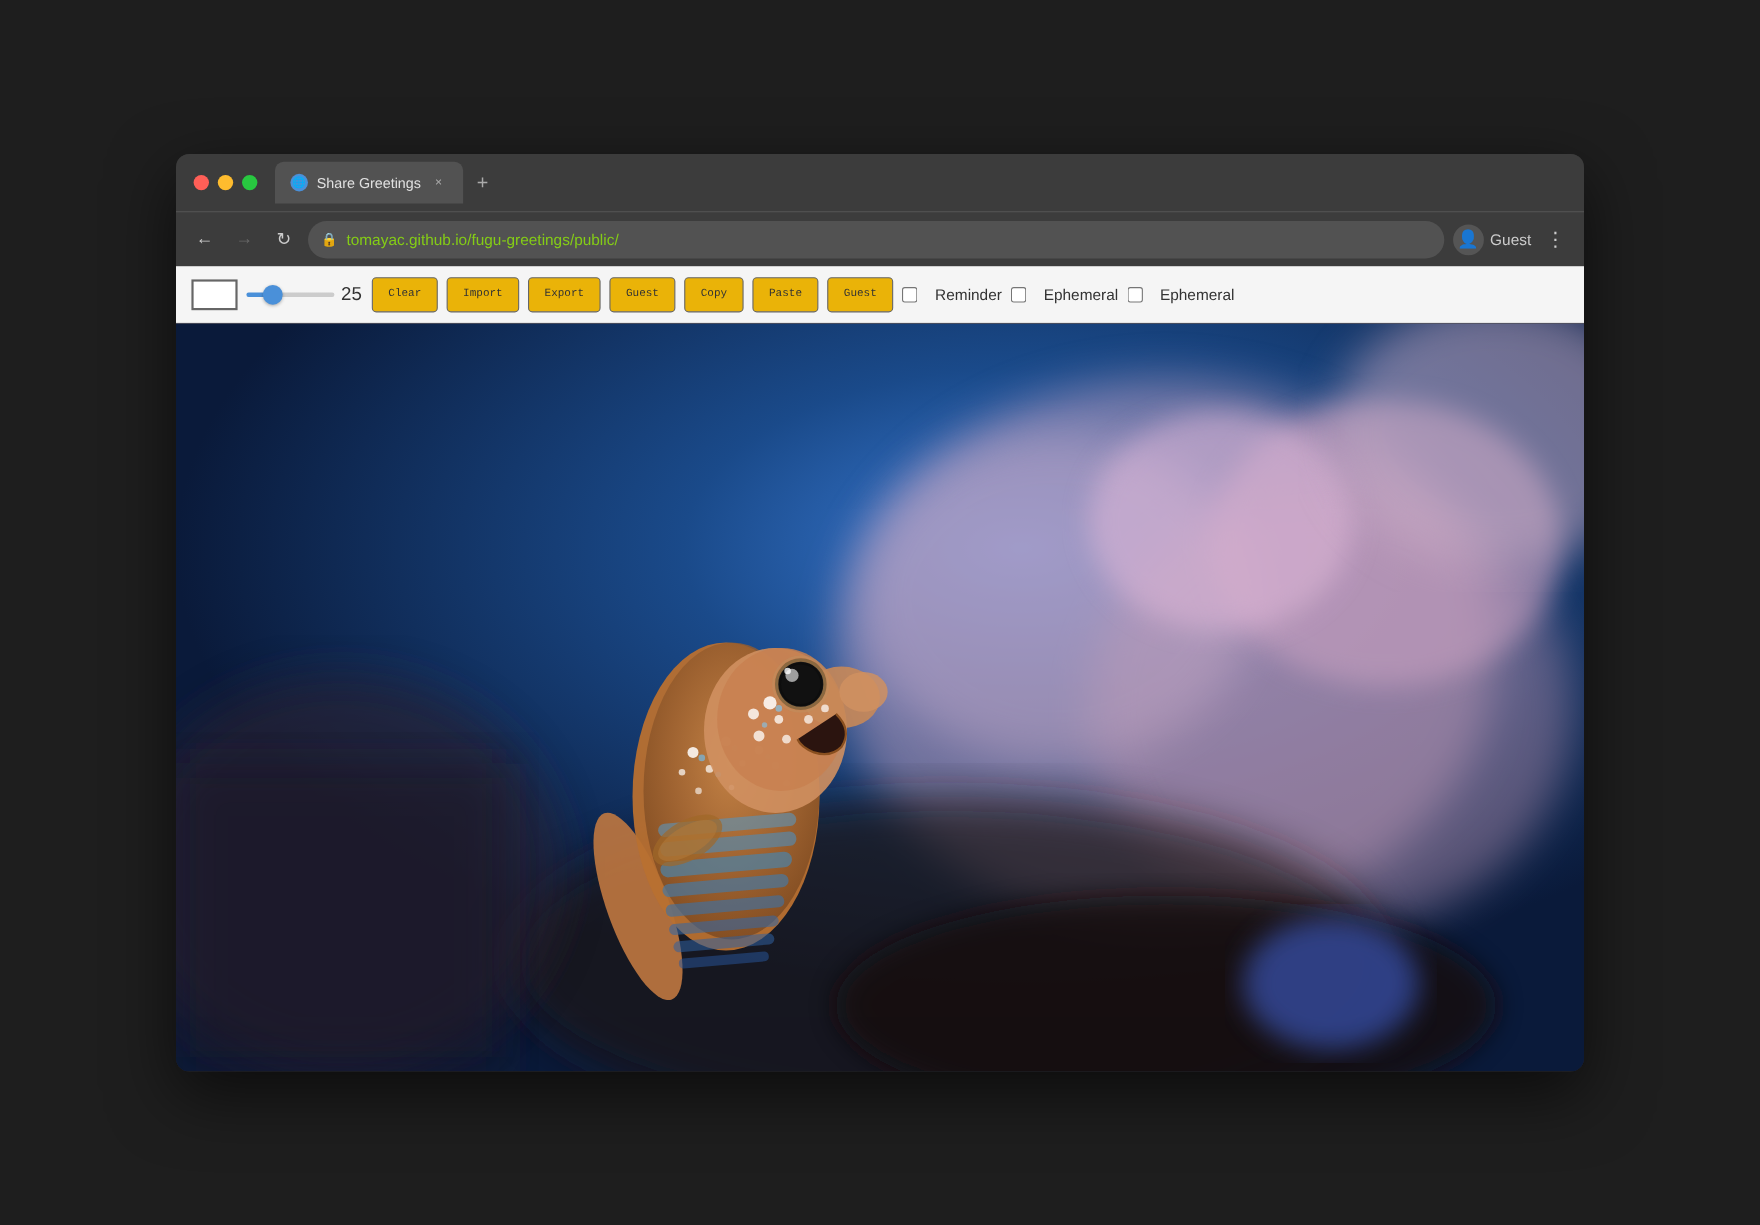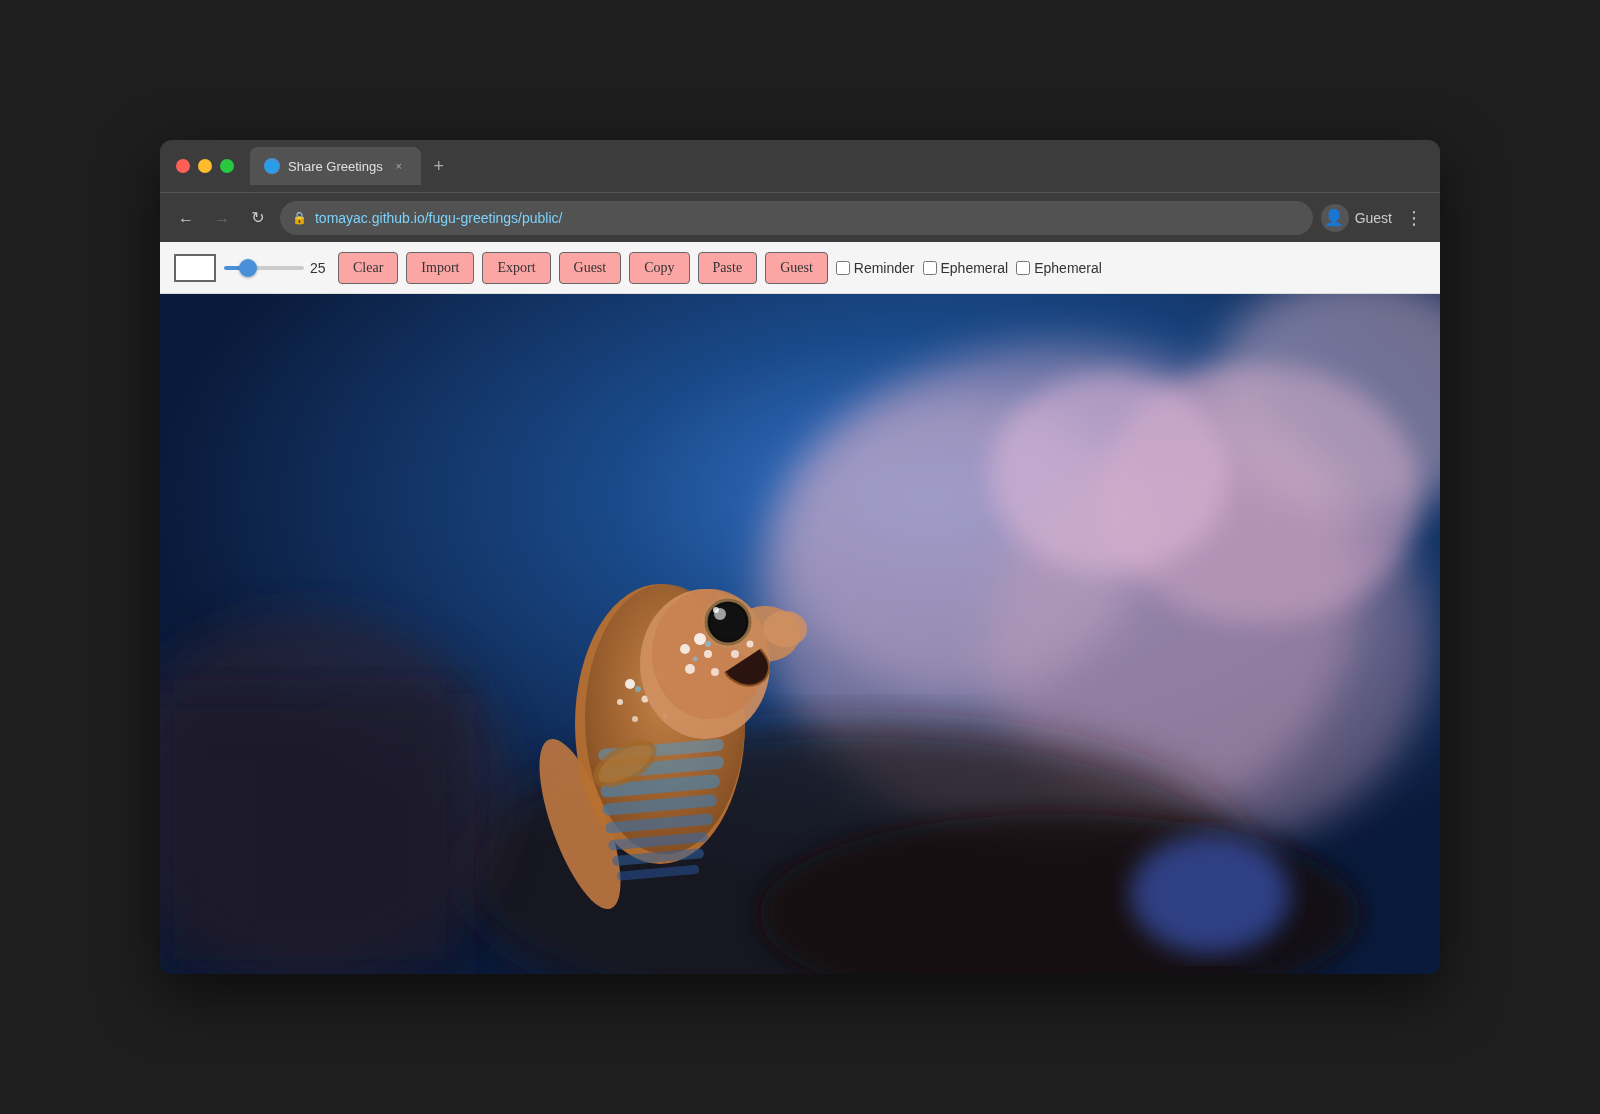--- a/index.html
+++ b/index.html
@@ -144,21 +144,21 @@
     .lock-icon {
       font-size: 12px;
       color: #aaa;
     }
 
     .url-text {
       flex: 1;
       font-size: 14px;
     }
 
-    .url-highlight { color: #7dd3fc; }
+    .url-highlight { color: #84cc16; }
 
     .profile-area {
       display: flex;
       align-items: center;
       gap: 6px;
       color: #ccc;
       font-size: 14px;
       cursor: pointer;
     }
 
@@ -222,41 +222,41 @@
       -webkit-appearance: none;
       width: 18px;
       height: 18px;
       border-radius: 50%;
       background: #4a90d9;
       cursor: pointer;
       box-shadow: 0 1px 3px rgba(0,0,0,0.3);
     }
 
     .slider-value {
-      font-size: 14px;
+      font-size: 17px;
       color: #333;
       min-width: 20px;
     }
 
     .toolbar-btn {
       height: 32px;
       padding: 0 14px;
-      background: #fca5a5;
+      background: #eab308;
       border: 1.5px solid #666;
       border-radius: 4px;
-      font-size: 14px;
+      font-size: 10px;
       color: #333;
       cursor: pointer;
-      font-family: Liberation Serif, serif;
+      font-family: Liberation Mono, monospace;
     }
 
     .checkbox-label {
       display: flex;
       align-items: center;
-      gap: 4px;
+      gap: 16px;
       font-size: 14px;
       color: #333;
       cursor: pointer;
     }
 
     .checkbox-label input[type="checkbox"] {
       width: 14px;
       height: 14px;
       cursor: pointer;
     }

